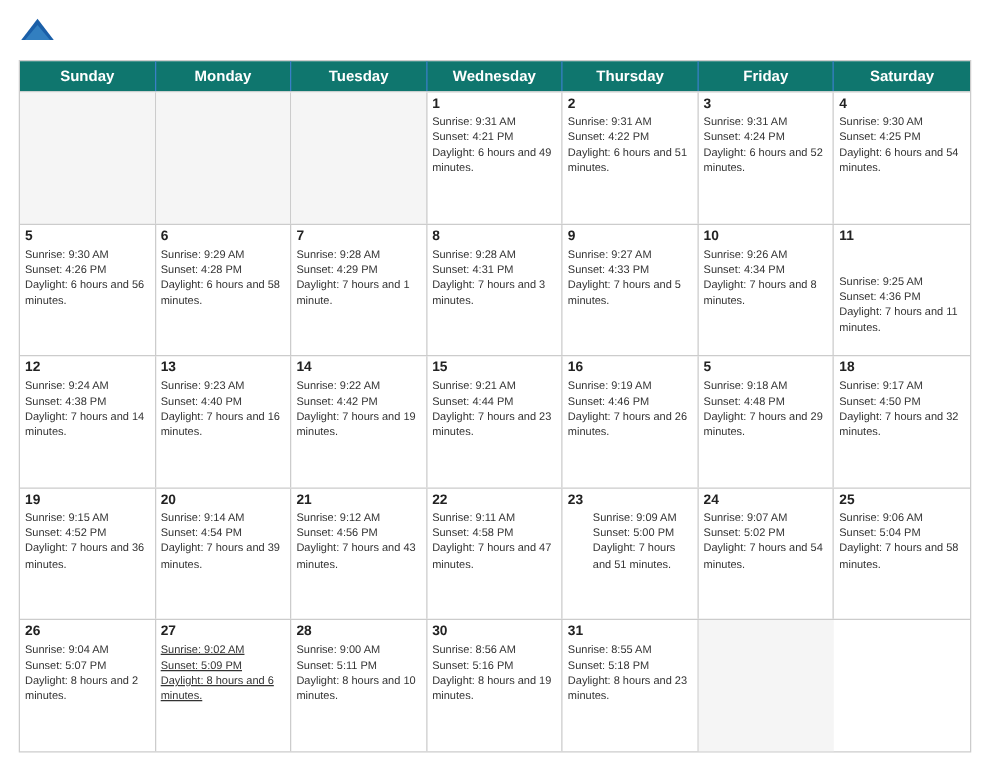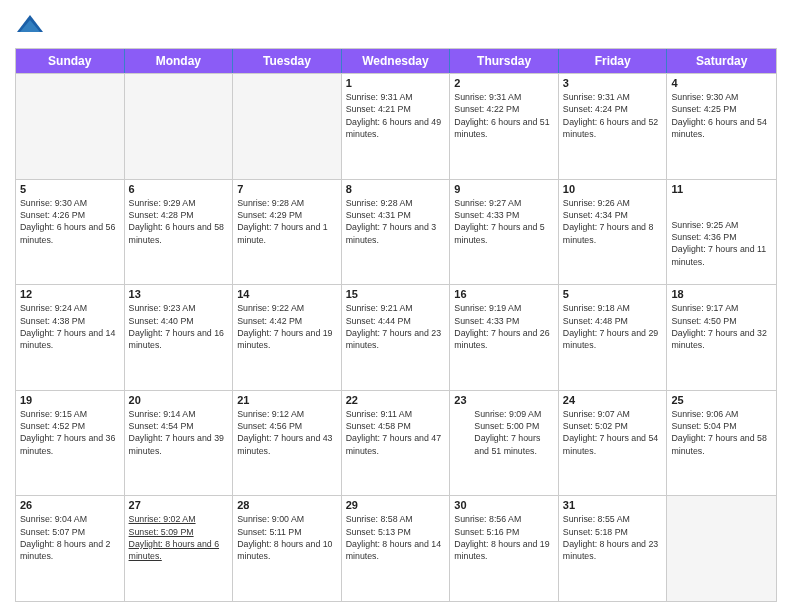--- a/index.html
+++ b/index.html
@@ -61,21 +61,21 @@
     }
     .calendar {
       flex: 1;
       display: flex;
       flex-direction: column;
       border: 1px solid #ccc;
     }
     .cal-header {
       display: grid;
       grid-template-columns: repeat(7, 1fr);
-      background: #8b5cf6;
+      background: #0f766e;
     }
     .cal-header-cell {
       color: #fff;
       font-size: 12px;
       font-weight: bold;
       text-align: center;
       padding: 5px 2px;
       border-right: 1px solid #3a7fc8;
     }
     .cal-header-cell:last-child { border-right: none; }
@@ -238,21 +238,21 @@
           </div>
           <div class="cal-cell">
             <div class="cell-day">15</div>
             <div class="cell-info" style="white-space: pre-line;">Sunrise: 9:21 AM
 Sunset: 4:44 PM
 Daylight: 7 hours and 23 minutes.</div>
           </div>
           <div class="cal-cell">
             <div class="cell-day">16</div>
             <div class="cell-info" style="white-space: pre-line;">Sunrise: 9:19 AM
-Sunset: 4:33 PM
+Sunset: 4:46 PM
 Daylight: 7 hours and 26 minutes.</div>
           </div>
           <div class="cal-cell">
             <div class="cell-day">5</div>
             <div class="cell-info" style="white-space: pre-line;">Sunrise: 9:18 AM
 Sunset: 4:48 PM
 Daylight: 7 hours and 29 minutes.</div>
           </div>
           <div class="cal-cell">
             <div class="cell-day">18</div>
@@ -316,26 +316,20 @@
             <div class="cell-day">27</div>
             <div class="cell-info" style="white-space: pre-line; text-decoration: underline;">Sunrise: 9:02 AM
 Sunset: 5:09 PM
 Daylight: 8 hours and 6 minutes.</div>
           </div>
           <div class="cal-cell">
             <div class="cell-day">28</div>
             <div class="cell-info" style="white-space: pre-line;">Sunrise: 9:00 AM
 Sunset: 5:11 PM
 Daylight: 8 hours and 10 minutes.</div>
-          </div>
-          <div class="cal-cell">
-            <div class="cell-day">29</div>
-            <div class="cell-info" style="white-space: pre-line;">Sunrise: 8:58 AM
-Sunset: 5:13 PM
-Daylight: 8 hours and 14 minutes.</div>
           </div>
           <div class="cal-cell">
             <div class="cell-day">30</div>
             <div class="cell-info" style="white-space: pre-line;">Sunrise: 8:56 AM
 Sunset: 5:16 PM
 Daylight: 8 hours and 19 minutes.</div>
           </div>
           <div class="cal-cell">
             <div class="cell-day">31</div>
             <div class="cell-info" style="white-space: pre-line;">Sunrise: 8:55 AM

